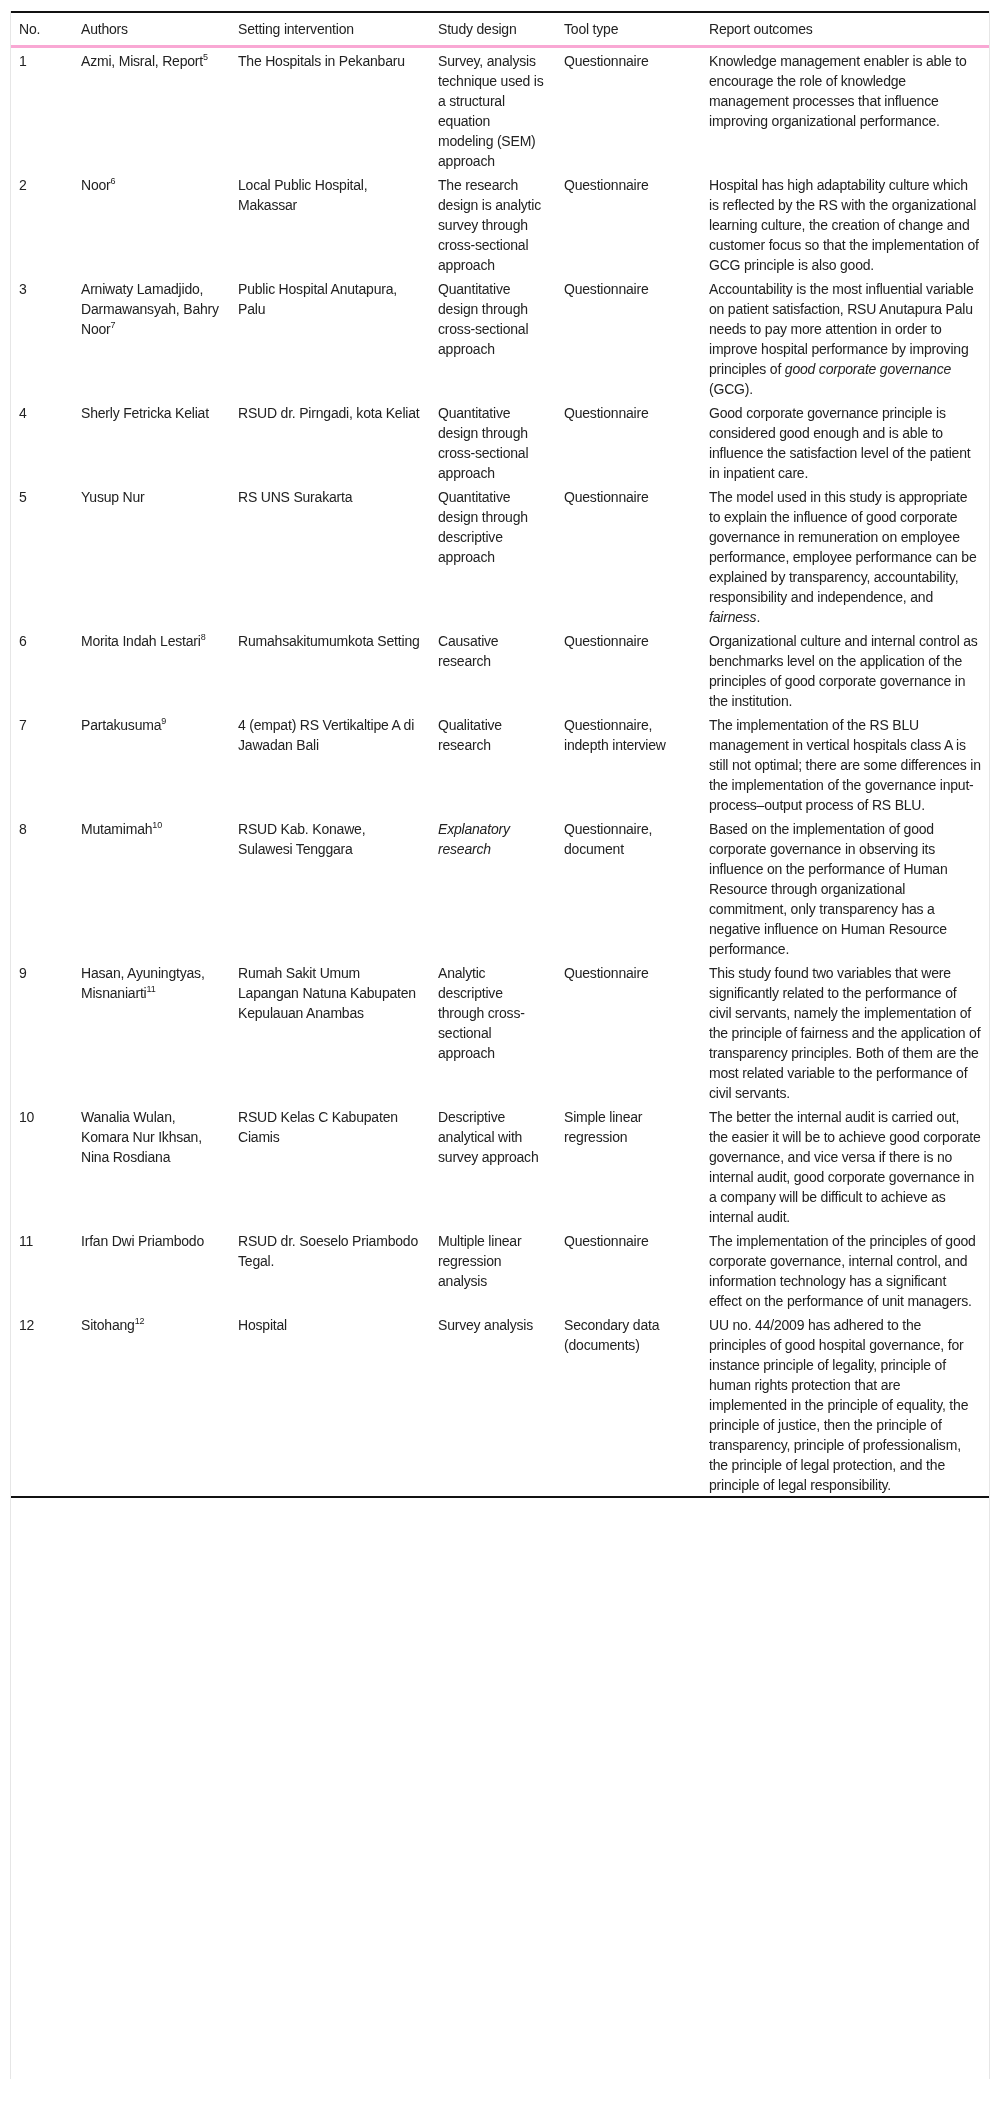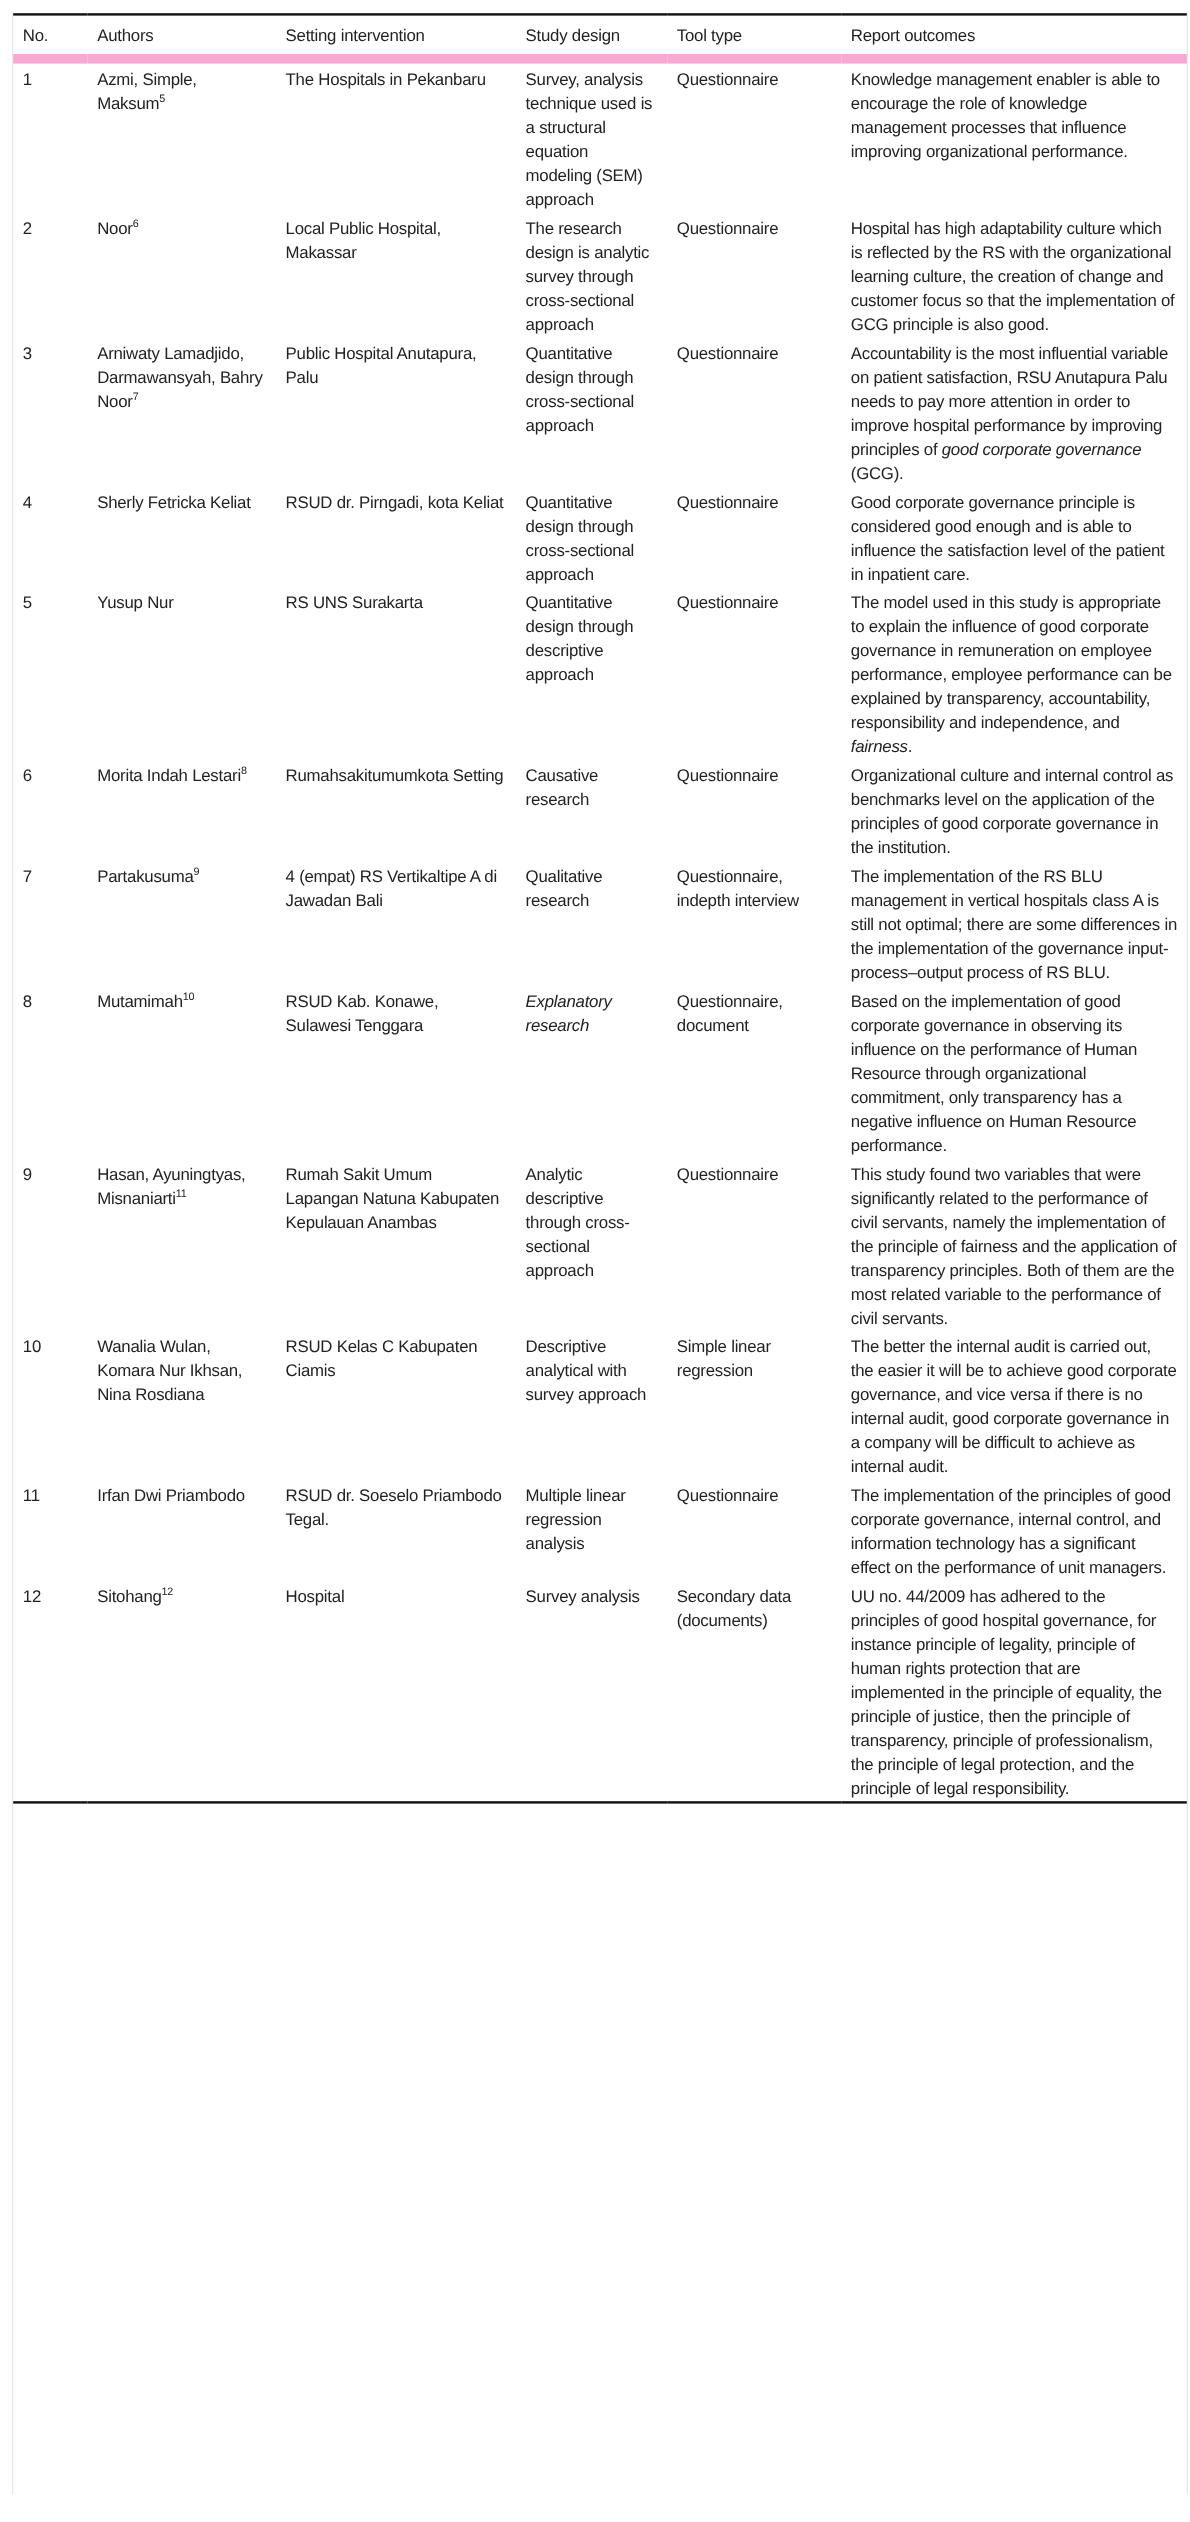--- a/index.html
+++ b/index.html
@@ -2,21 +2,21 @@
 <html><head>
 <meta charset="utf-8">
 <style>
   html, body { margin:0; padding:0; background:#ffffff; }
   body { width:992px; height:2102px; position:relative; overflow:hidden;
          font-family:"Liberation Sans", sans-serif; color:#222; }
   .frame { position:absolute; left:10px; top:11px; width:980px; height:2068px;
            border-left:1px solid #e6e6e6; border-right:1px solid #e6e6e6; box-sizing:border-box; }
   table { position:absolute; left:11px; top:11px; width:978px; border-collapse:collapse;
           table-layout:fixed; font-size:14px; line-height:20px; letter-spacing:-0.2px; }
-  thead tr { border-top:2px solid #111; border-bottom:8px solid #f9a8d4; }
+  thead tr { border-top:2px solid #111; border-bottom:3px solid #f9a8d4; }
   tbody tr:last-child { border-bottom:2px solid #111;margin-left:28px; }
   th { font-weight:normal; text-align:left; padding:6px 8px 6px 8px; vertical-align:top; color:#222; }
   td { padding:3px 8px 1px 8px; vertical-align:top; }
   sup { font-size:9px; line-height:0; vertical-align:super; }
   i { }
   col.c0 { width:62px; } col.c1 { width:157px; } col.c2 { width:200px; }
   col.c3 { width:126px; } col.c4 { width:145px; } col.c5 { width:288px; }
 </style>
 </head>
 <body>
@@ -39,21 +39,21 @@
       <th>Setting intervention</th>
       <th>Study design</th>
       <th>Tool type</th>
       <th>Report outcomes</th>
     </tr>
   </thead>
   <tbody>
 
     <tr>
       <td>1</td>
-      <td><span>Azmi, Simple, Maksum</span><sup>5</sup></td>
+      <td><span>Azmi, Misral, Report</span><sup>5</sup></td>
       <td>The Hospitals in Pekanbaru</td>
       <td>Survey, analysis technique used is a structural equation modeling (SEM) approach</td>
       <td>Questionnaire</td>
       <td>Knowledge management enabler is able to encourage the role of knowledge management processes that influence improving organizational performance.</td>
     </tr>
 
     <tr>
       <td>2</td>
       <td><span>Noor</span><sup>6</sup></td>
       <td>Local Public Hospital, Makassar</td>

